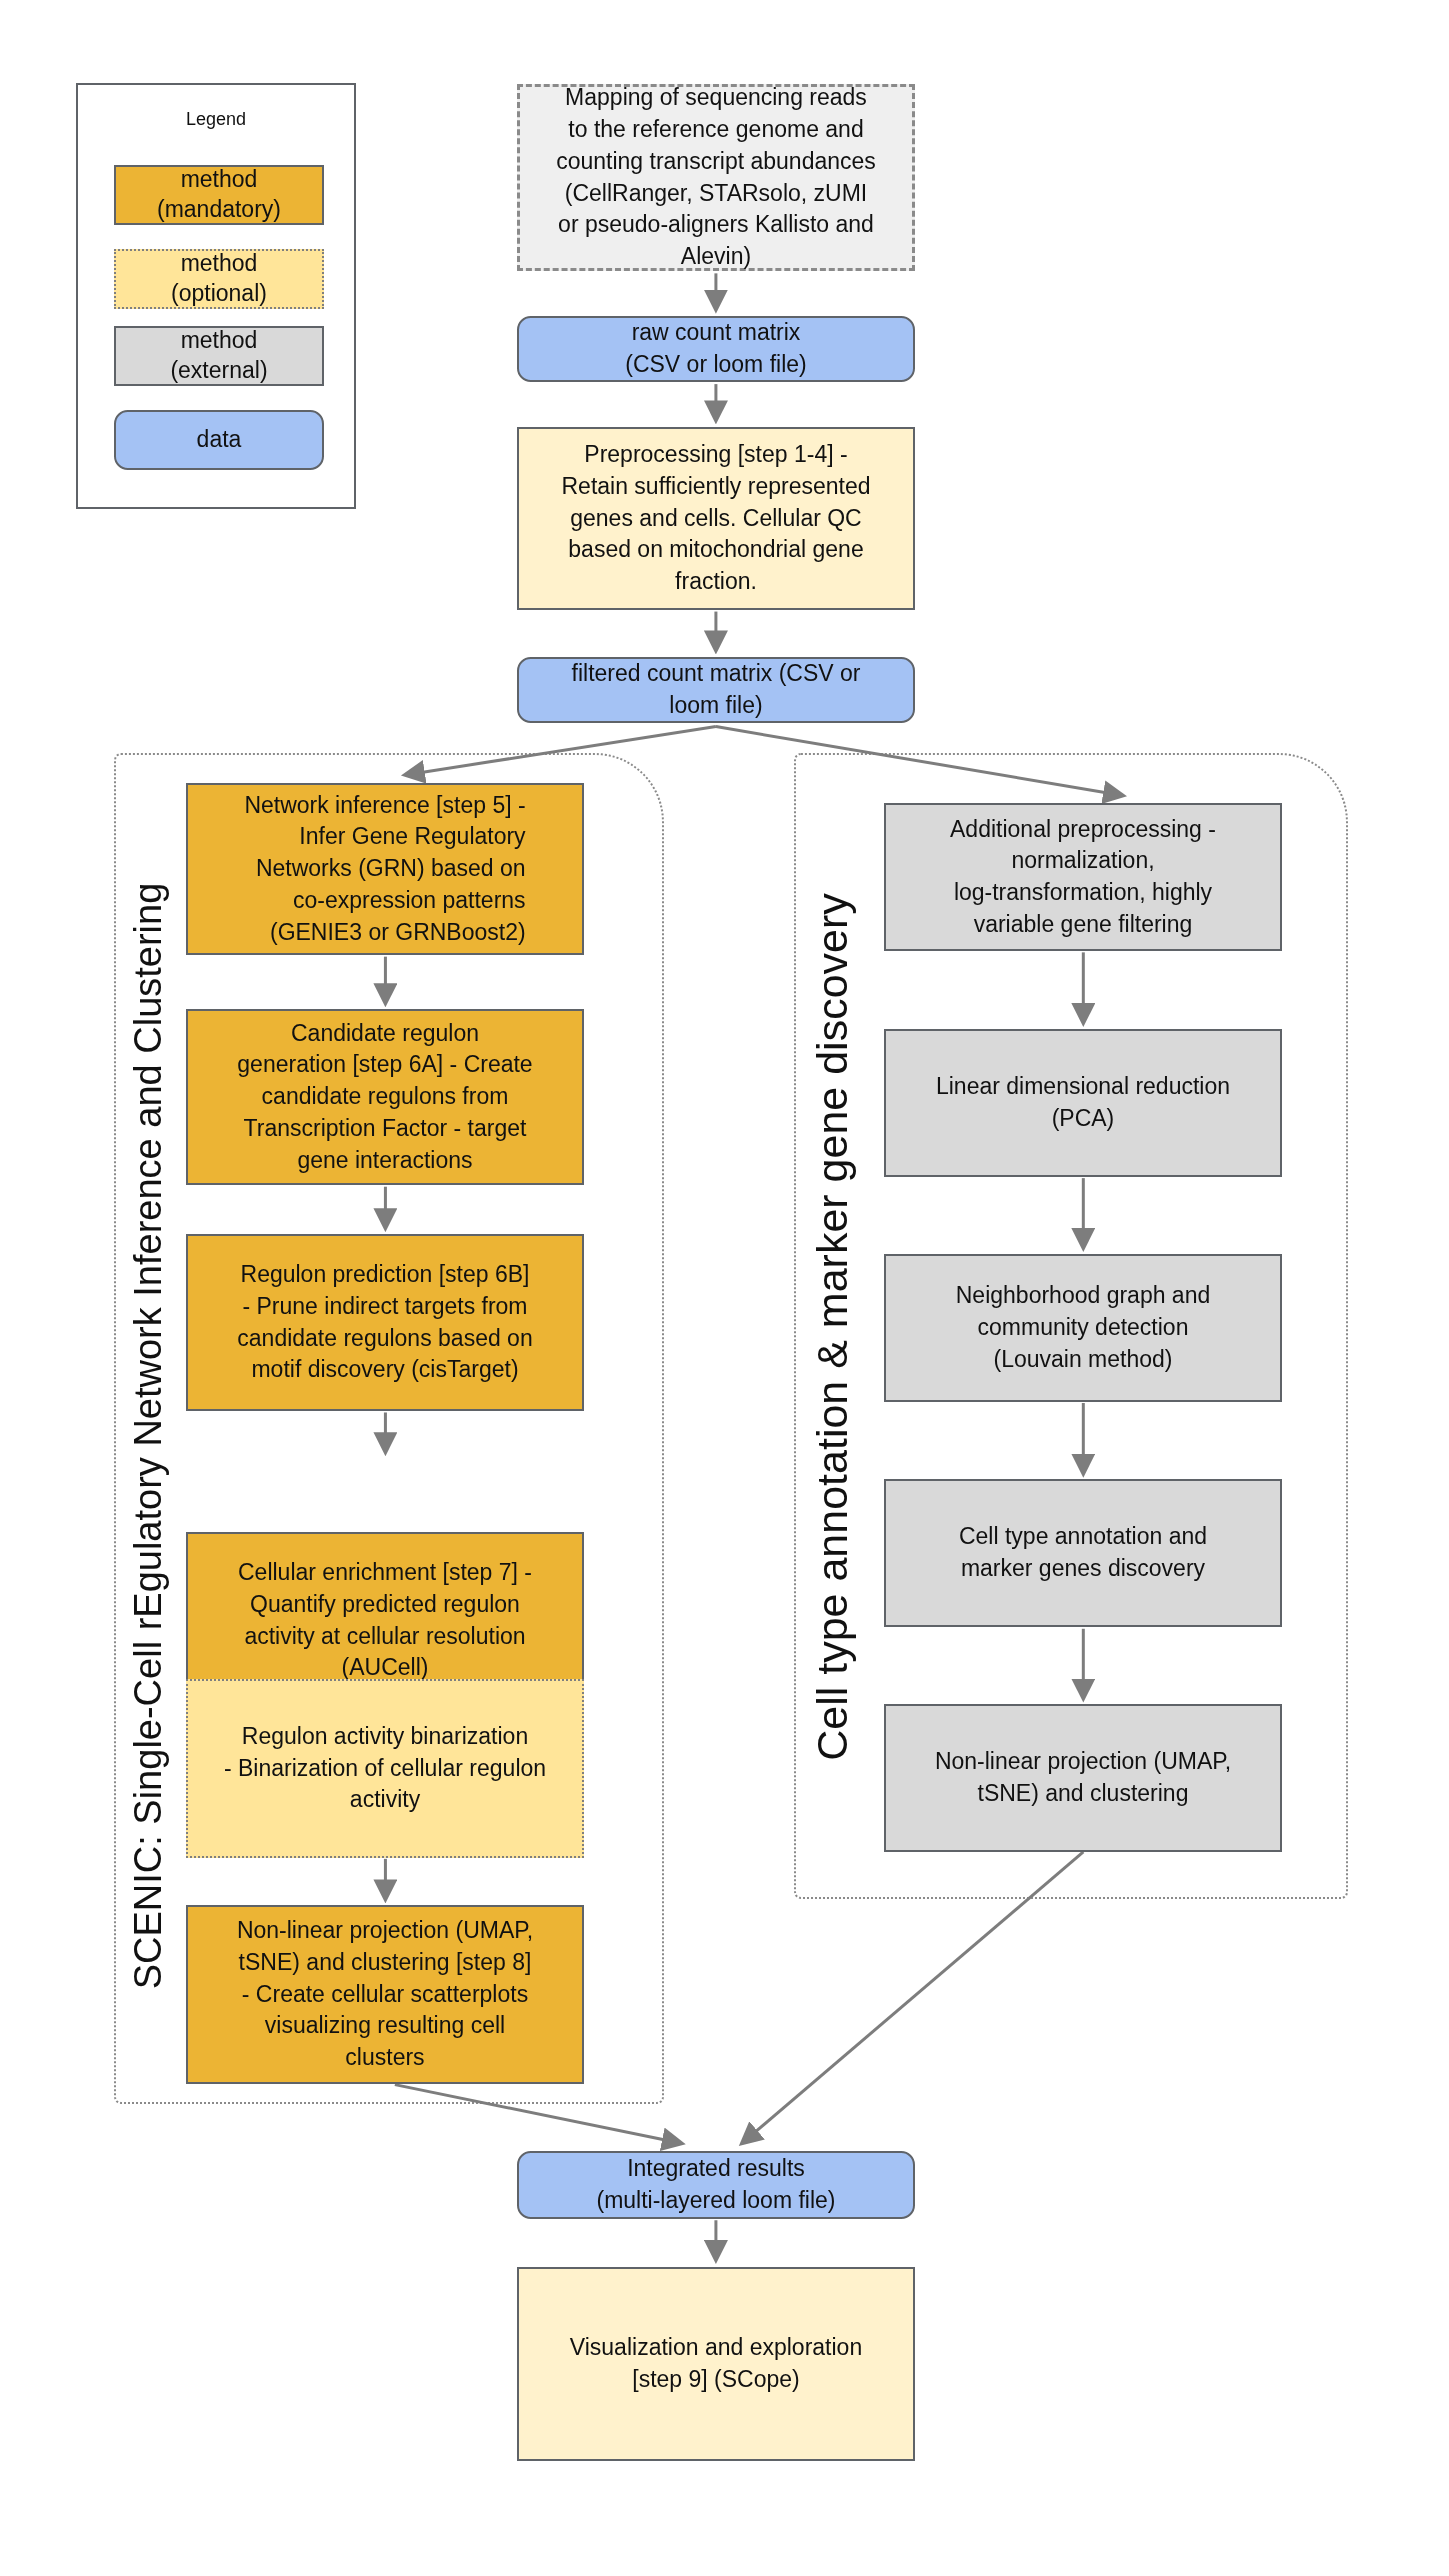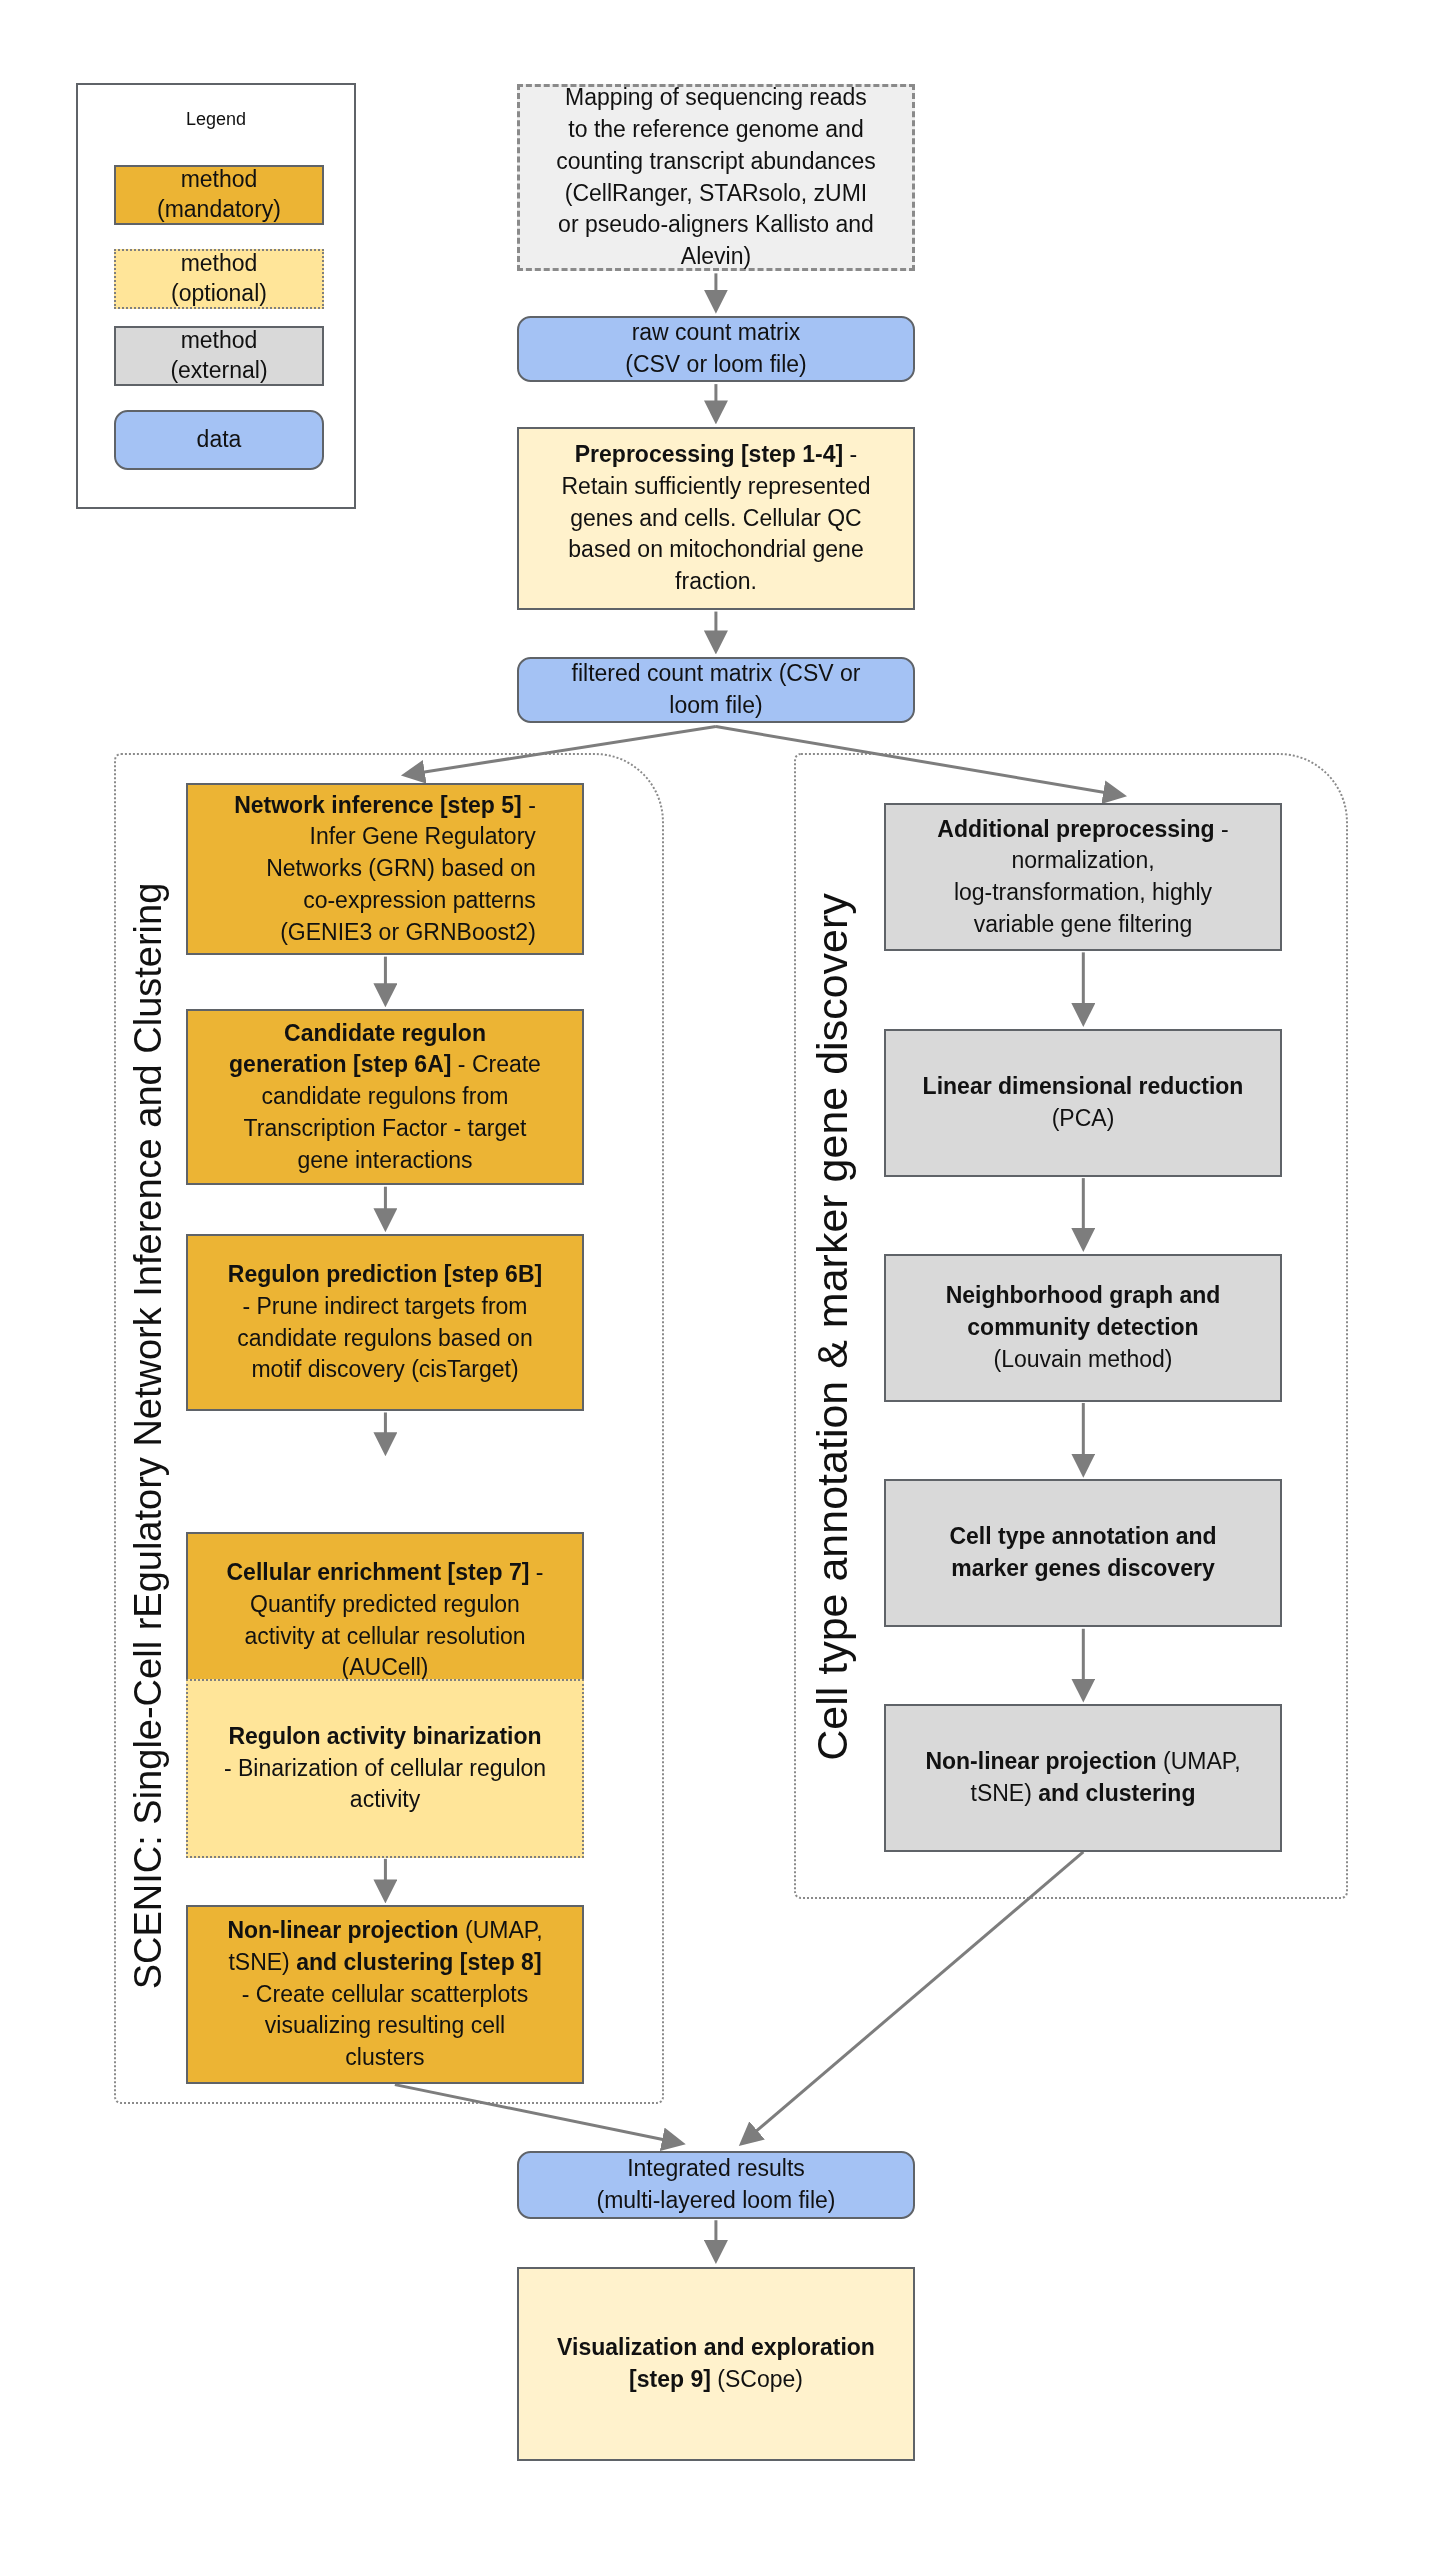--- a/index.html
+++ b/index.html
@@ -6,21 +6,21 @@
   #canvas{
     position:relative;width:1449px;height:2576px;background:#ffffff;
     font-family:"Liberation Sans","DejaVu Sans",sans-serif;color:#111;overflow:hidden;
   }
   #arrows{position:absolute;left:0;top:0;z-index:1;}
   .node{
     position:absolute;z-index:2;display:flex;align-items:center;justify-content:center;
     text-align:center;white-space:pre-line;font-size:23px;line-height:1.38;
     box-sizing:border-box;padding:6.9px 17px;color:#111;
   }
-  .node b{font-weight:bold;}
+  .node b{font-weight:normal;}
   .gold{background:#ecb434;border:2.6px solid #5f6368;}
   .cream{background:#fff2cc;border:2.6px solid #5f6368;}
   .lightyellow{background:#ffe599;border:2.6px dotted #7f7f7f;}
   .graybox{background:#d9d9d9;border:2.6px solid #5f6368;}
   .bluebox{background:#a4c2f4;border:2.6px solid #5f6368;border-radius:13.7px;}
   .dashedbox{background:#efefef;border:3.4px dashed #8a8a8a;}
   .branch{
     position:absolute;z-index:0;border:2.6px dotted #8a8a8a;background:transparent;
     border-radius:6.9px 69px 6.9px 6.9px;box-sizing:border-box;
   }

